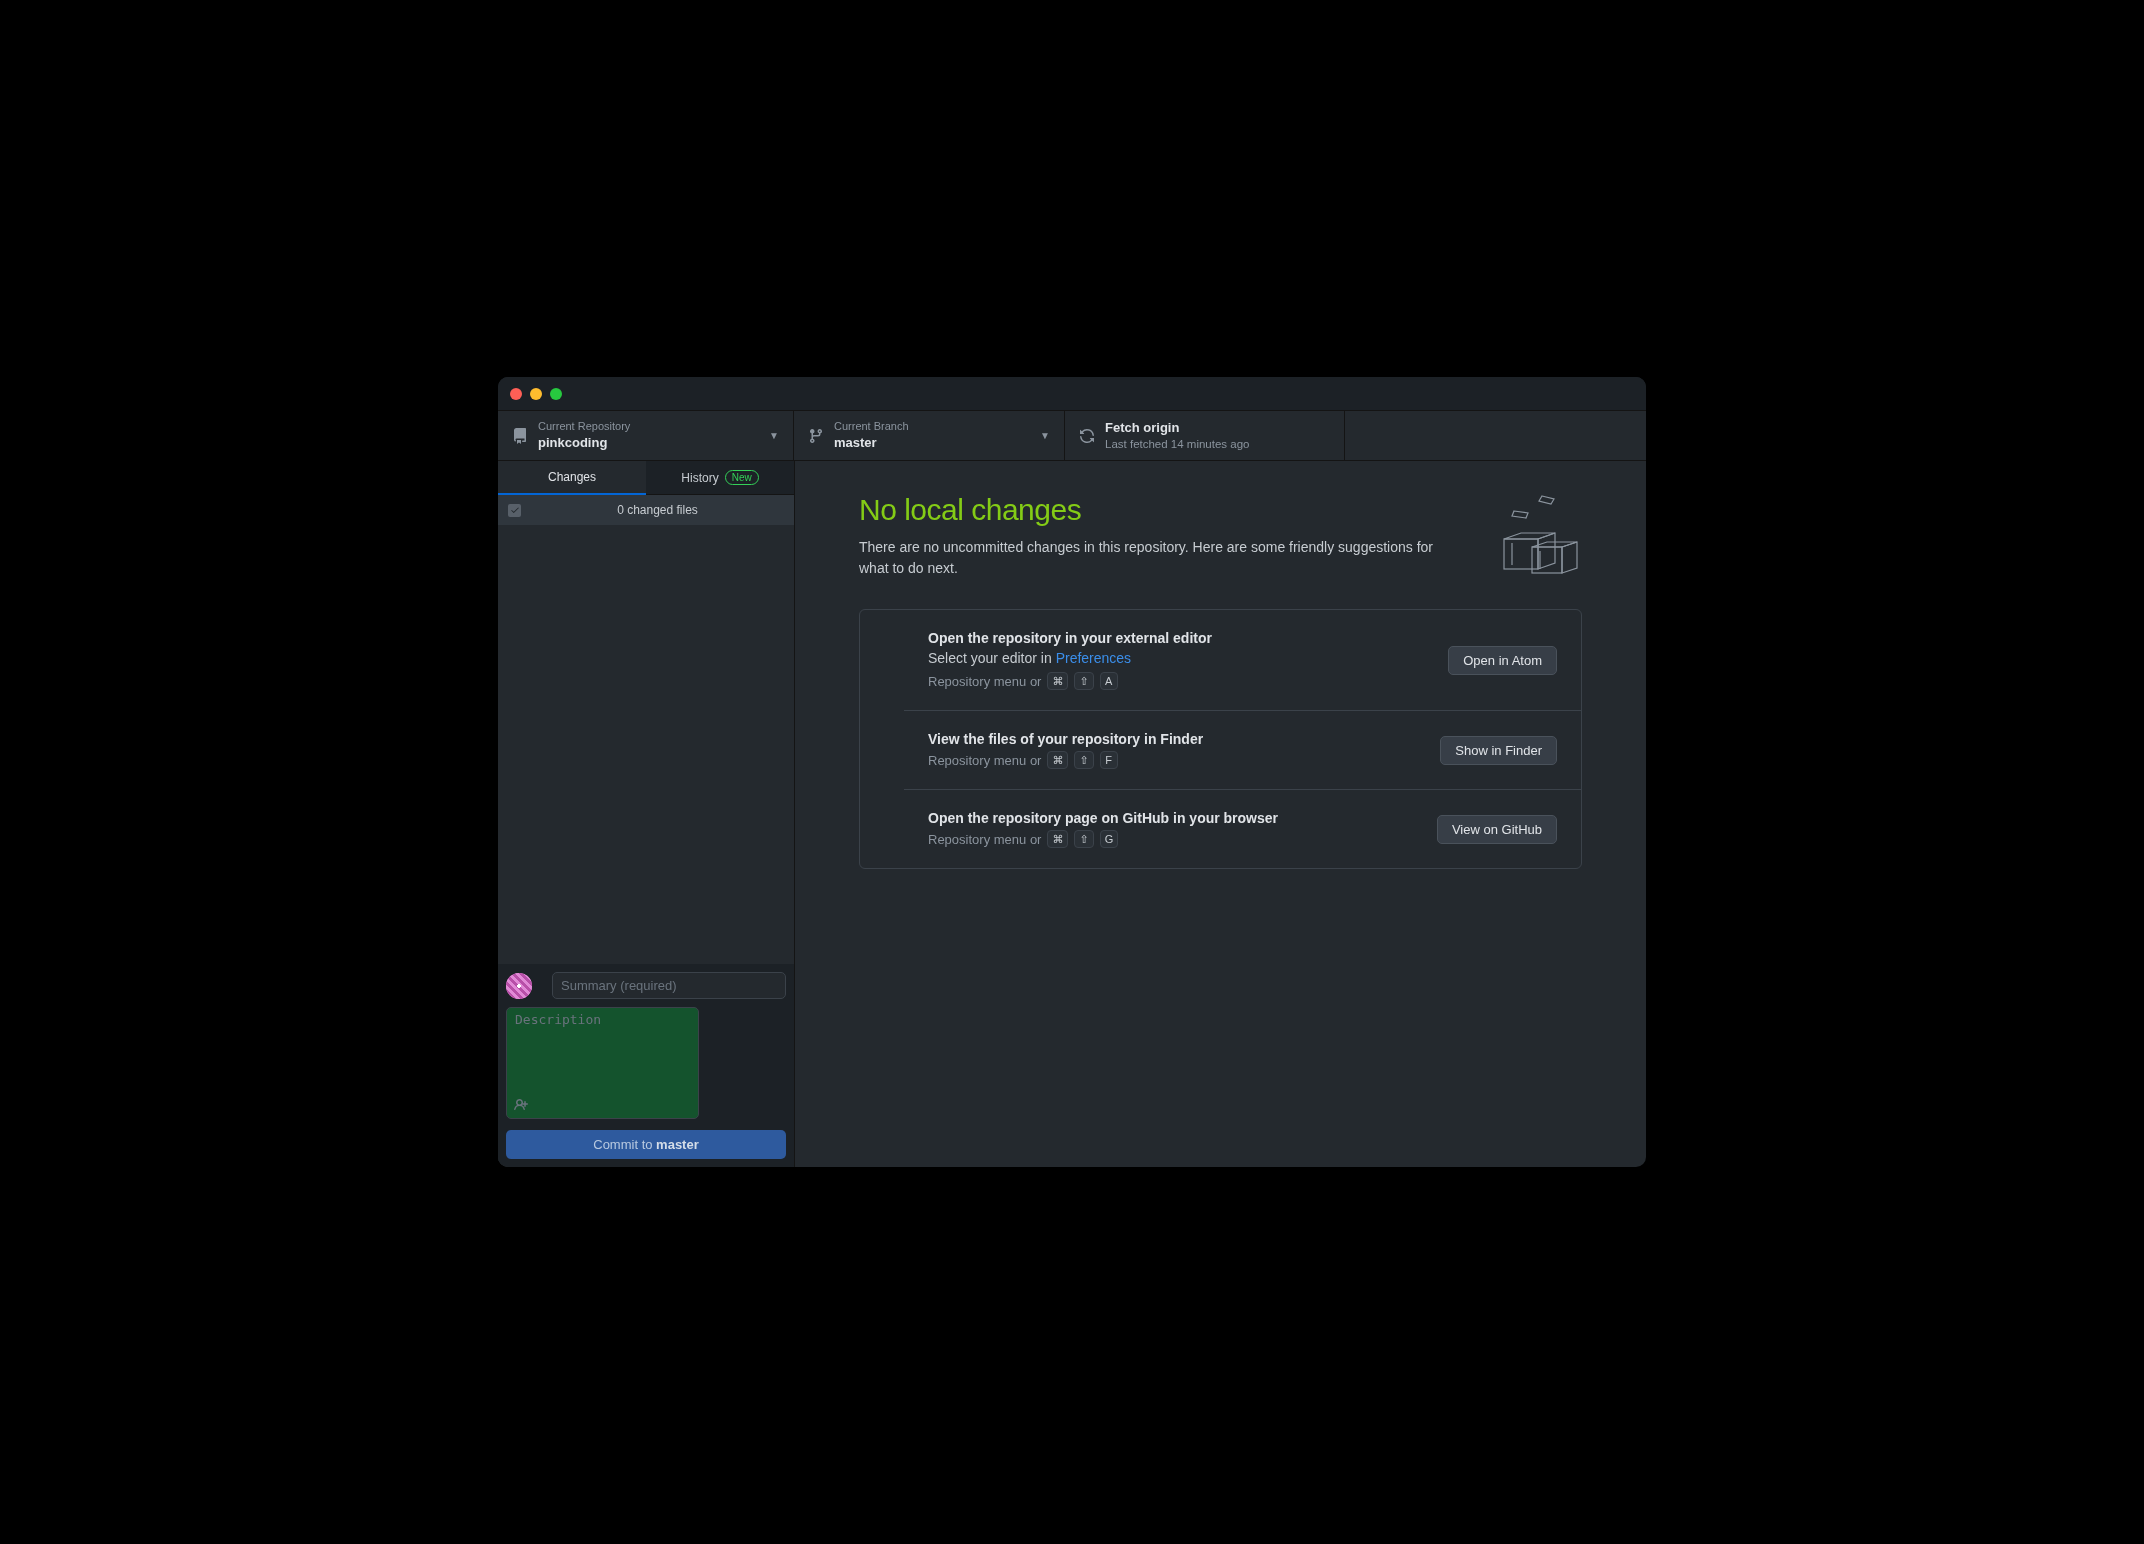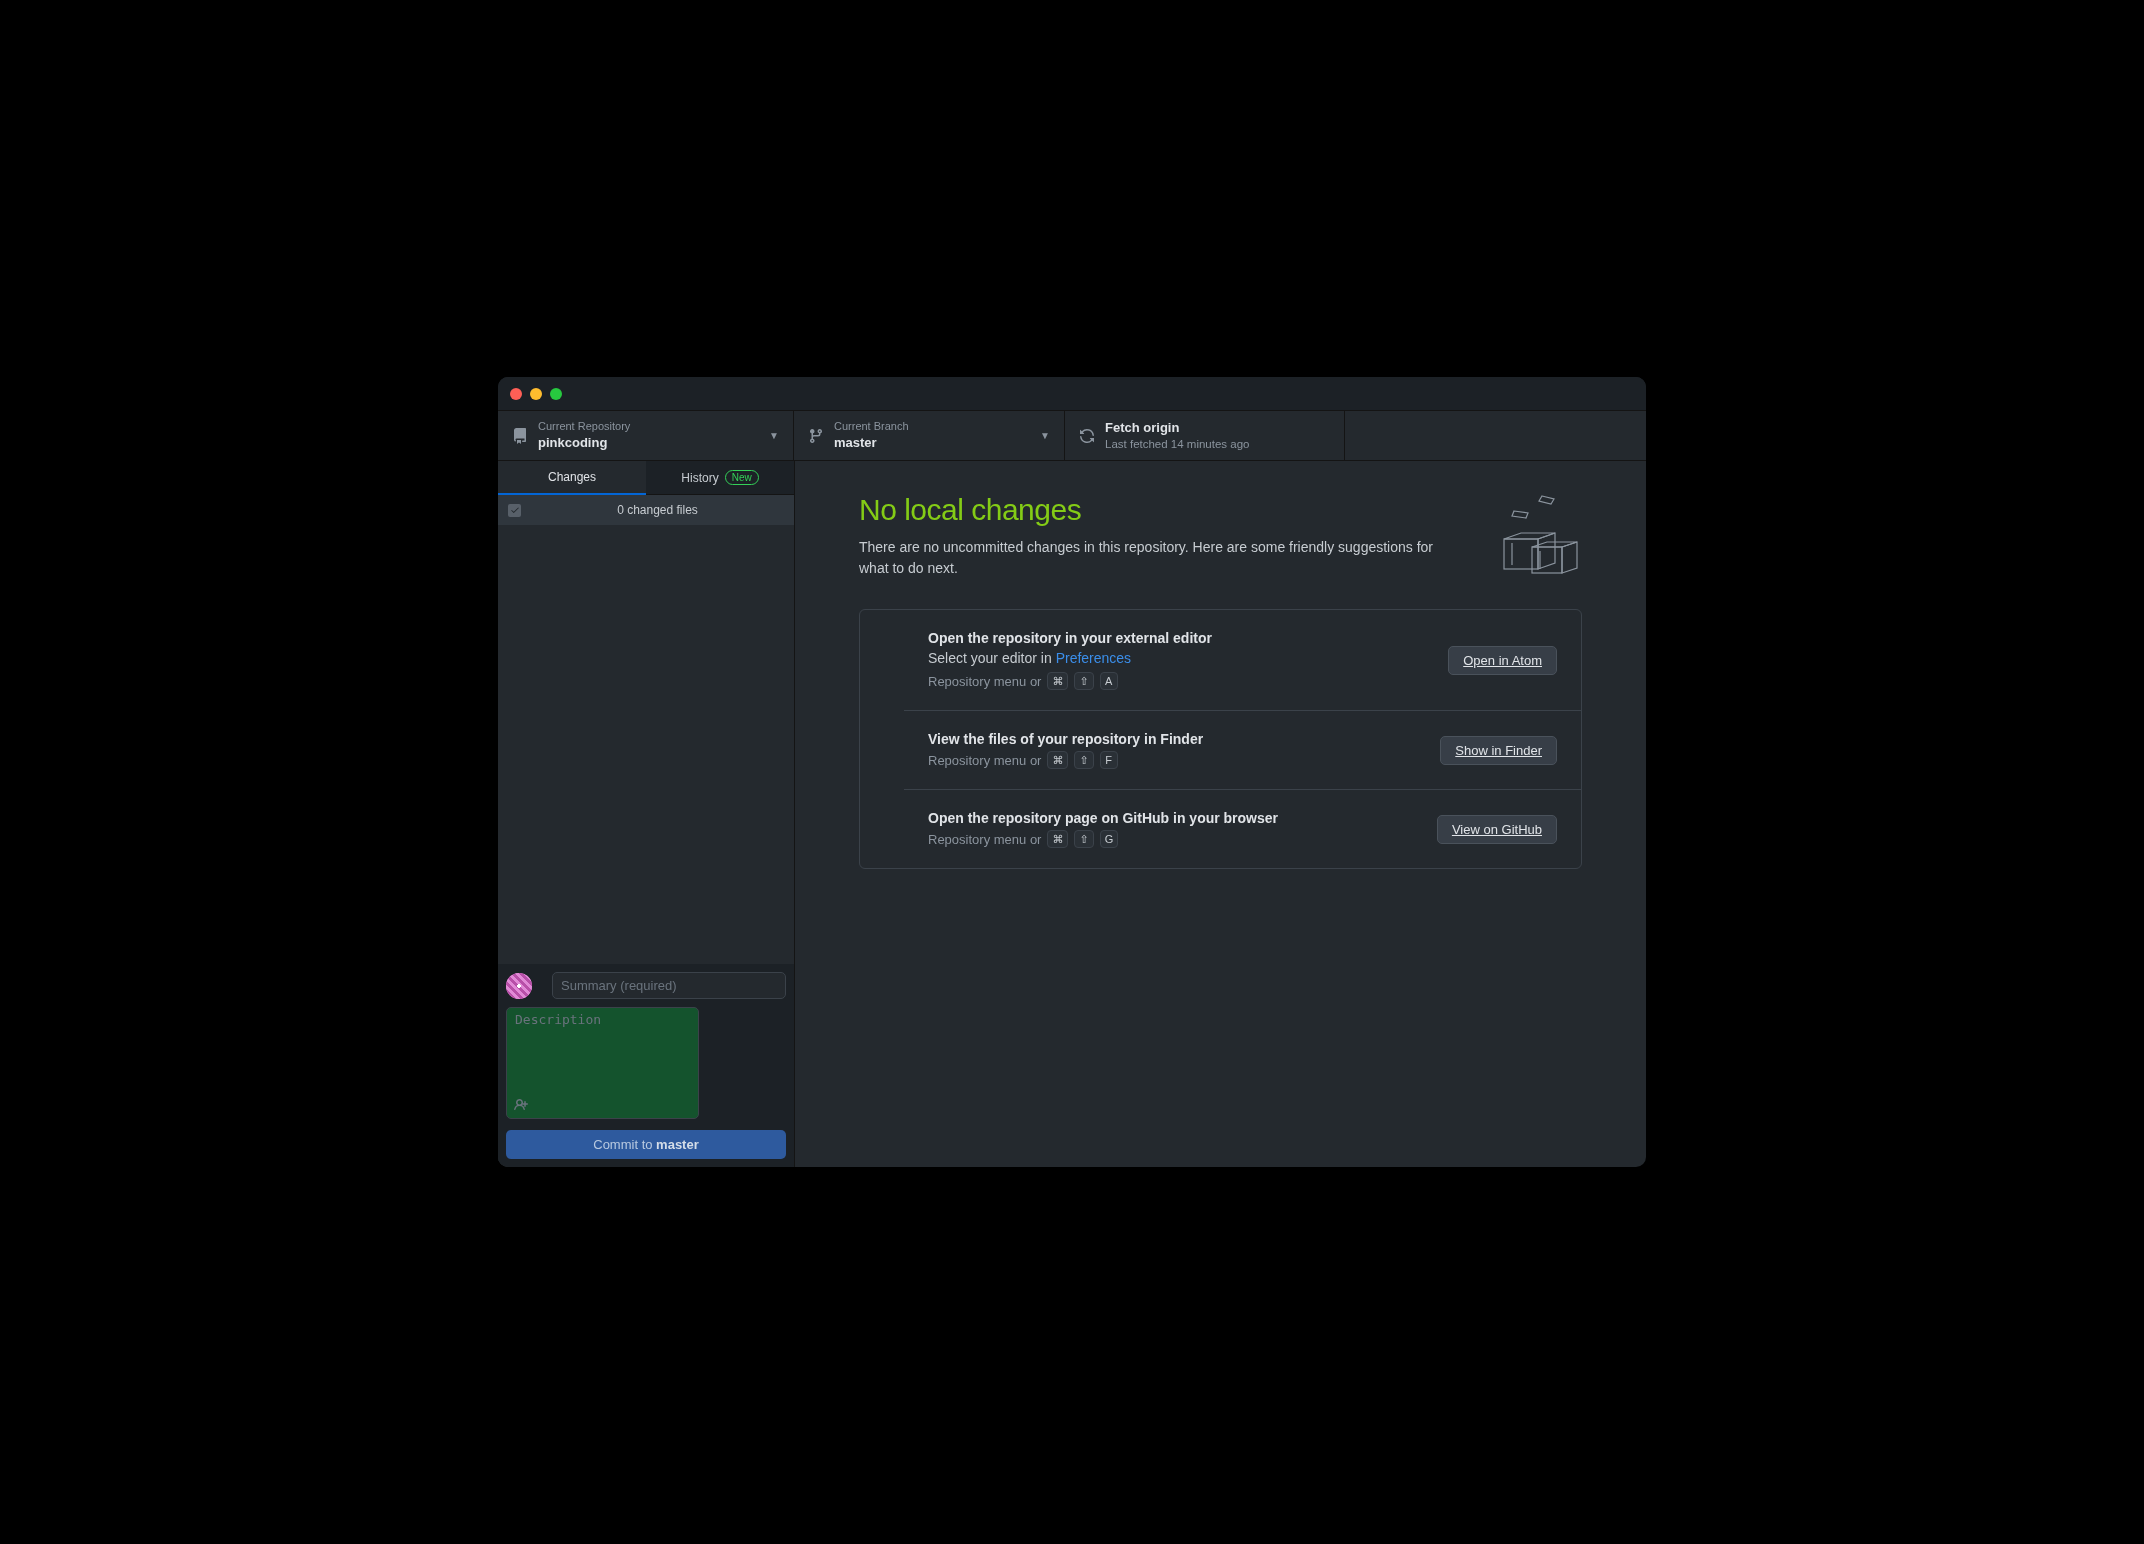--- a/index.html
+++ b/index.html
@@ -230,21 +230,20 @@
   }
   .action-button {
     background: #373e47;
     color: #e1e4e8;
     border: 1px solid #4a525b;
     border-radius: 5px;
     padding: 6px 14px;
     font-size: 13px;
     cursor: pointer;
     white-space: nowrap;
-    text-decoration: underline;
   }
 </style>
 </head>
 <body>
 
 <div class="window">
 
   <div class="titlebar">
     <div class="traffic-light tl-red"></div>
     <div class="traffic-light tl-yellow"></div>

